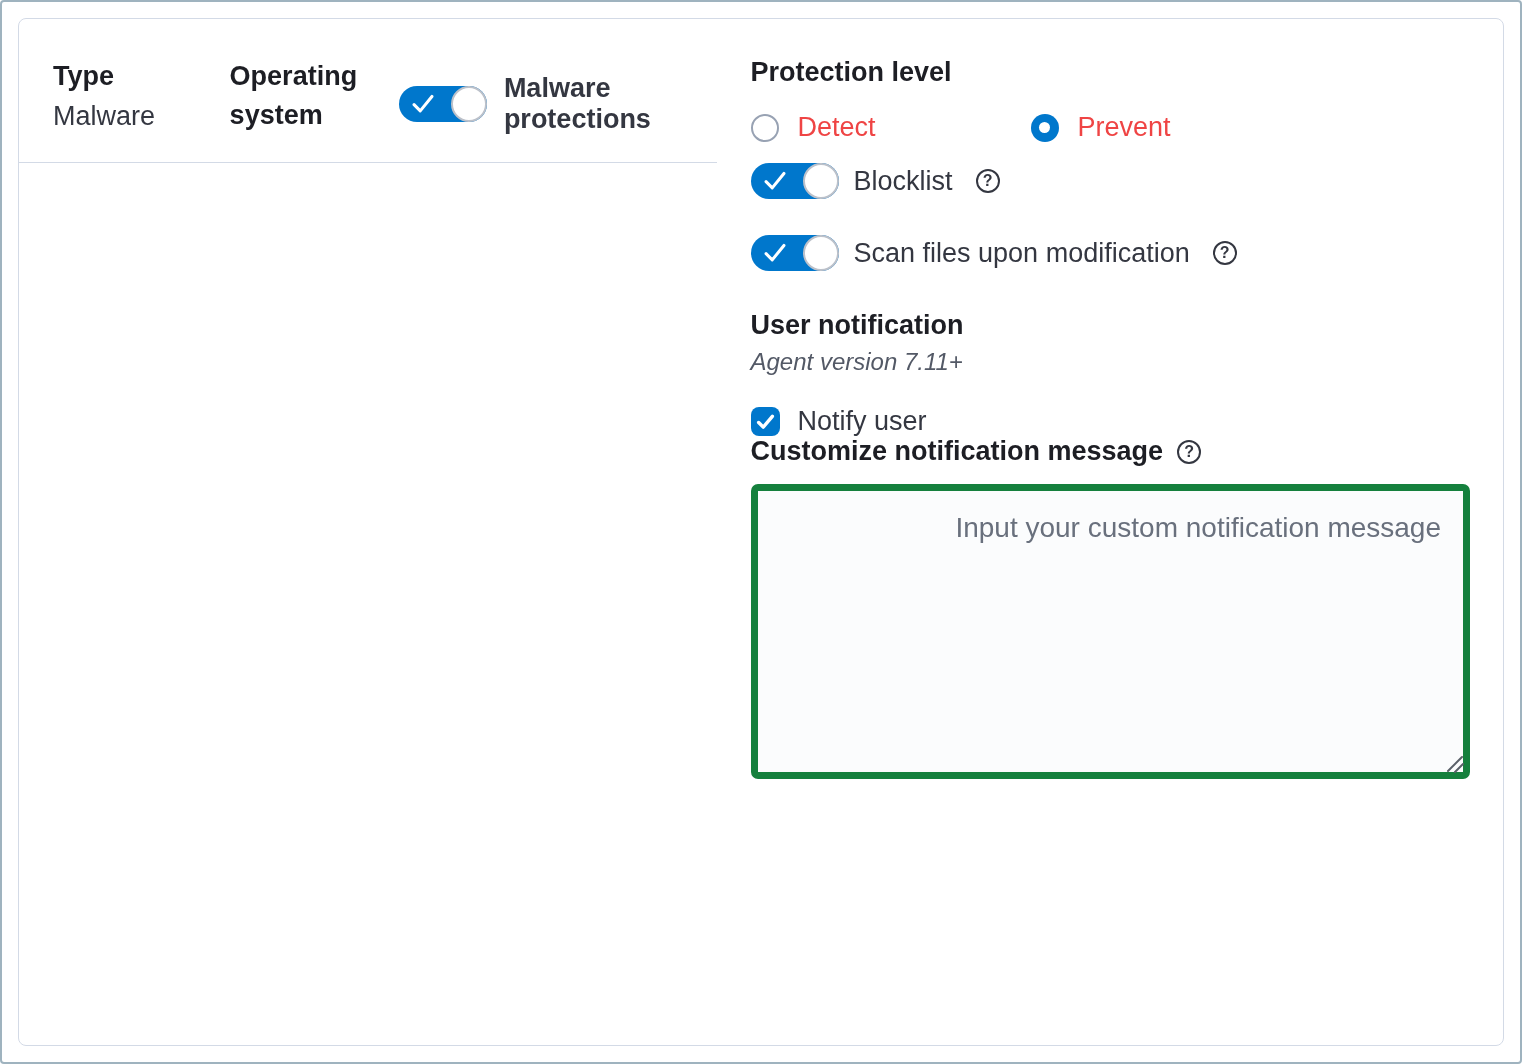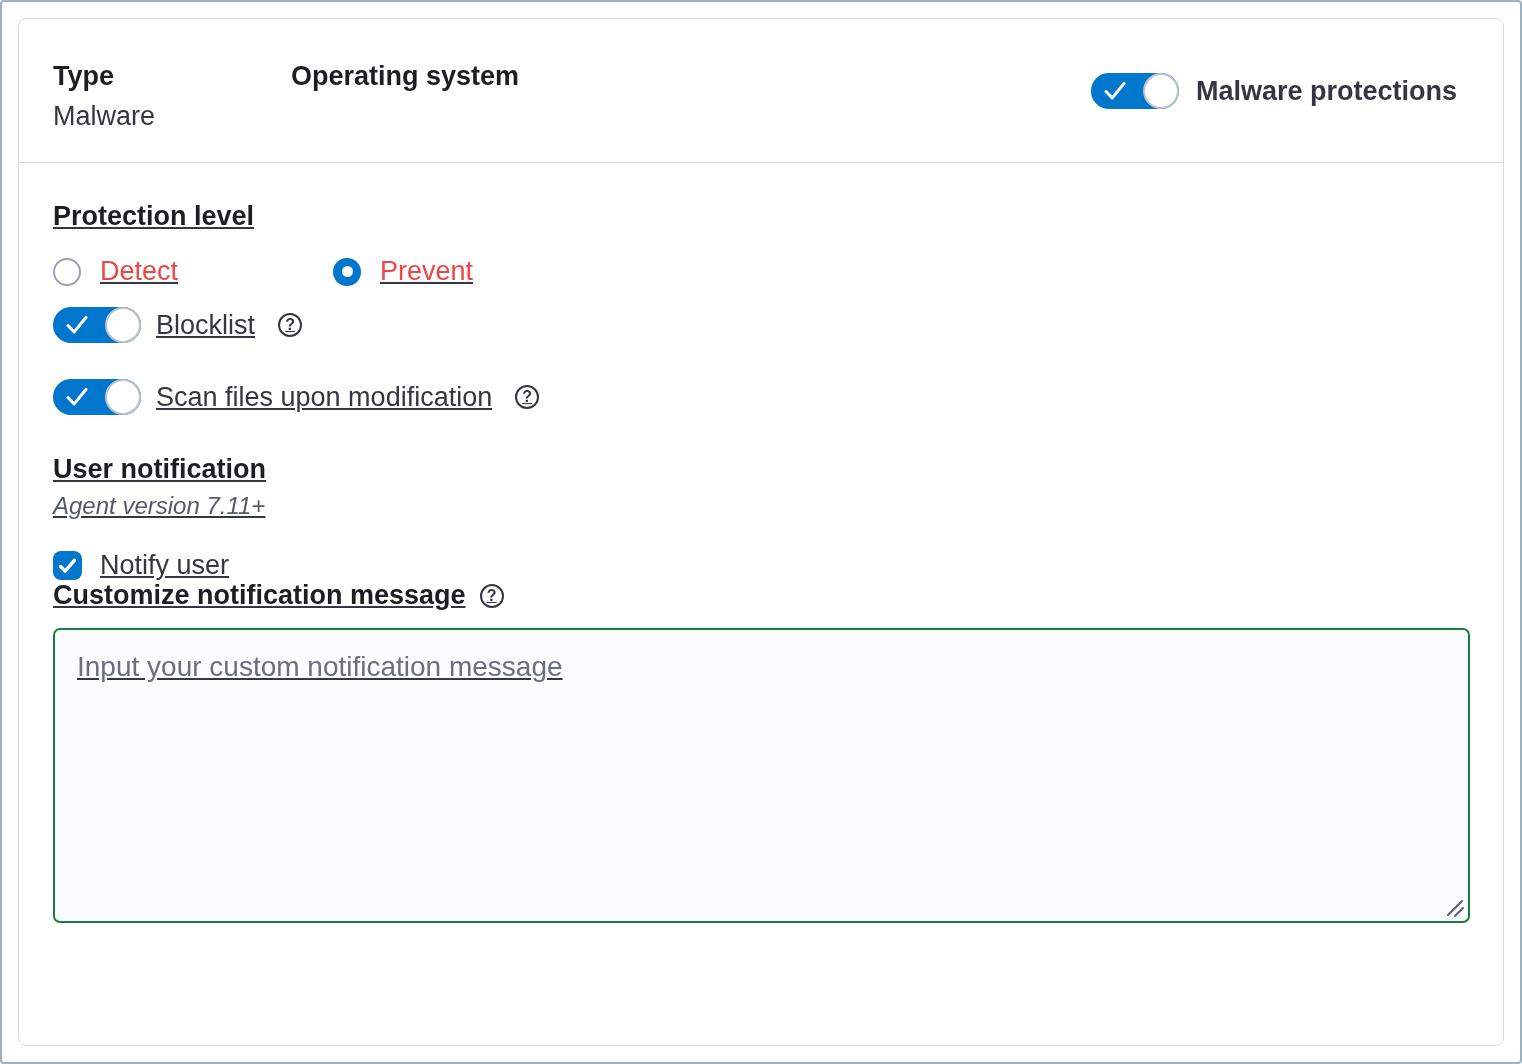--- a/index.html
+++ b/index.html
@@ -13,21 +13,21 @@
     overflow:hidden;
     color:#343741;
   }
   .panel {
     position:absolute;
     left:16px; top:16px; right:16px; bottom:16px;
     border:1px solid #d3dae6;
     border-radius:8px;
     background:#ffffff;
     display:flex;
-    flex-direction:column;
+    flex-direction:row;
   }
   
   .panel-header {
     height:144px;
     flex:0 0 144px;
     border-bottom:1px solid #d3dae6;
     display:flex;
     align-items:flex-start;
     padding:38px 46px 0 34px;
   }
@@ -68,21 +68,20 @@
     width:36px; height:36px;
     background:#ffffff;
     border:2px solid #bcc1ca;
     border-radius:50%;
   }
   .toggle-label { font-size:27px; color:#343741; }
   
   .panel-body {
     flex:1;
     padding:39px 33px 0 34px;
-    text-decoration:underline;
   }
   .section-heading {
     font-size:27px; font-weight:700; color:#1d1e24; line-height:29px;
   }
   
   .radio-row { display:flex; margin-top:25px; }
   .radio-option {
     display:flex; align-items:center; gap:19px;
     font-size:27px; color:#ef4444; cursor:pointer;
   }
@@ -130,26 +129,26 @@
   }
   
   .custom-heading-row {
     display:flex; align-items:center; 
   }
   .custom-heading-row .help-icon { margin-left:14px; }
   .textarea-wrap { position:relative; margin-top:18px; }
   textarea {
     width:100%; height:295px;
     background:#fbfcfd;
-    border:2px solid #15803d;
+    border:7px solid #15803d;
     border-radius:7px;
     padding:21px 22px;
     font-family:"Liberation Sans", sans-serif;
     font-size:28px; color:#343741;
-    resize:none; outline:none; display:block;
+    resize:none; outline:none; display:block;text-align:right;
   }
   textarea::placeholder { color:#69707d; opacity:1; }
   .resize-handle {
     position:absolute; right:5px; bottom:5px;
     width:24px; height:24px; cursor:nwse-resize;
   }
 </style>
 </head>
 <body>
 

